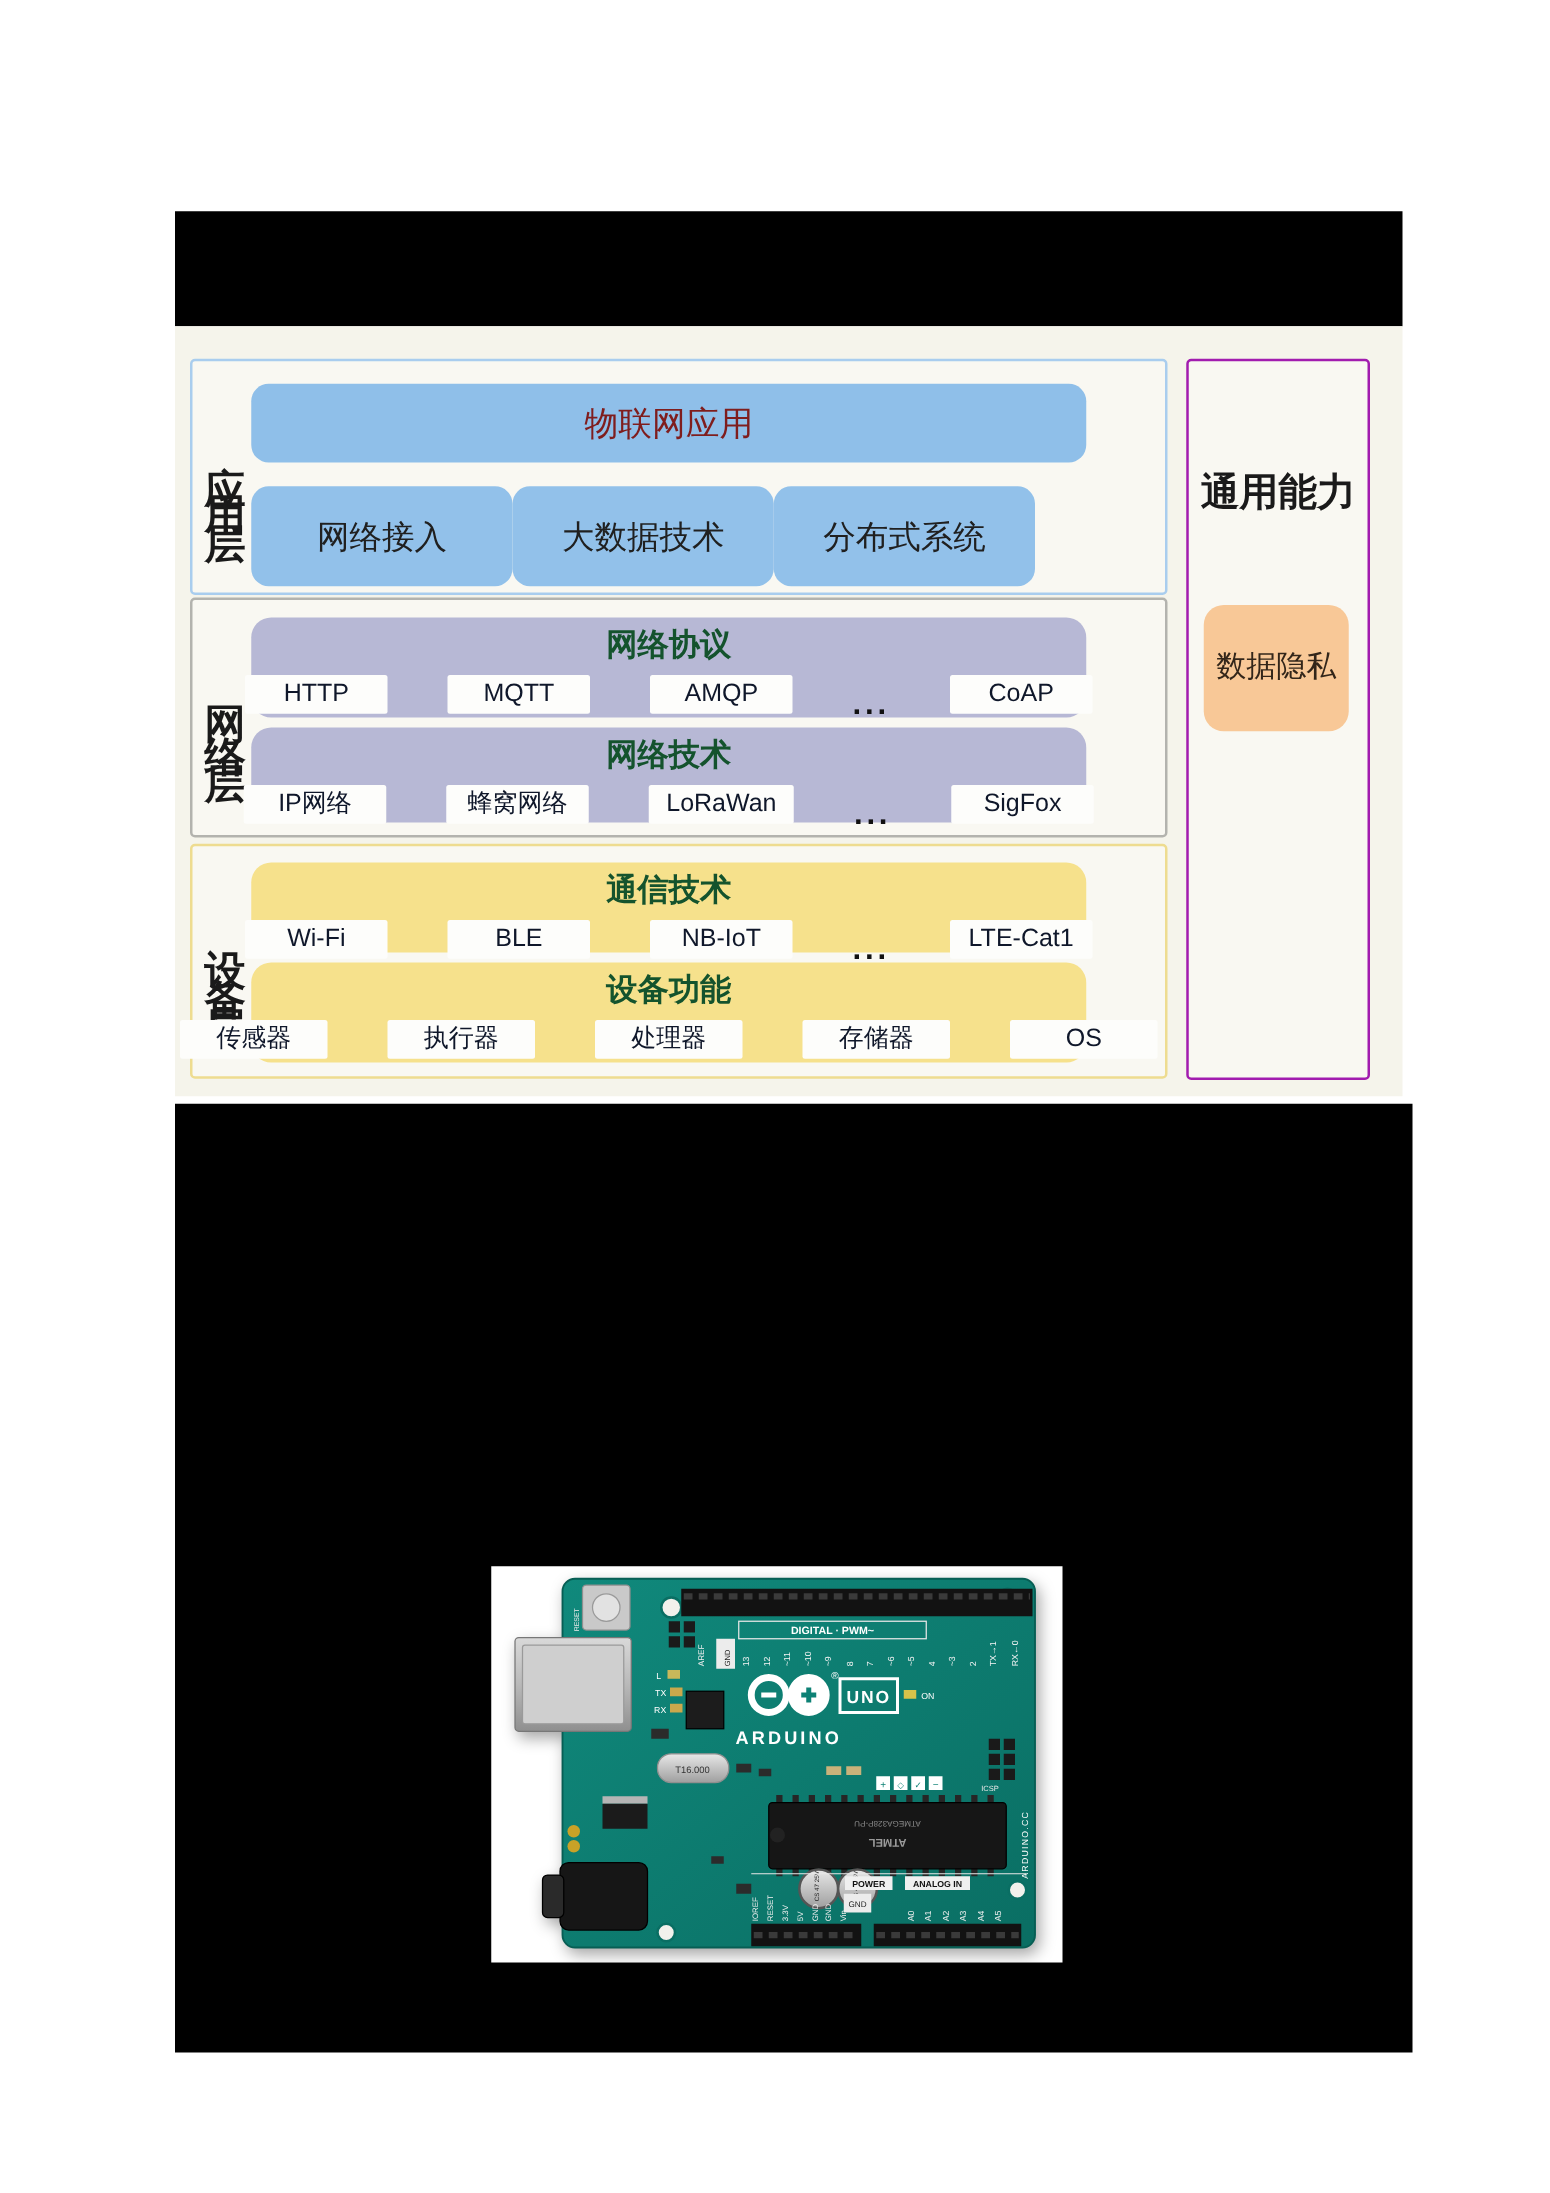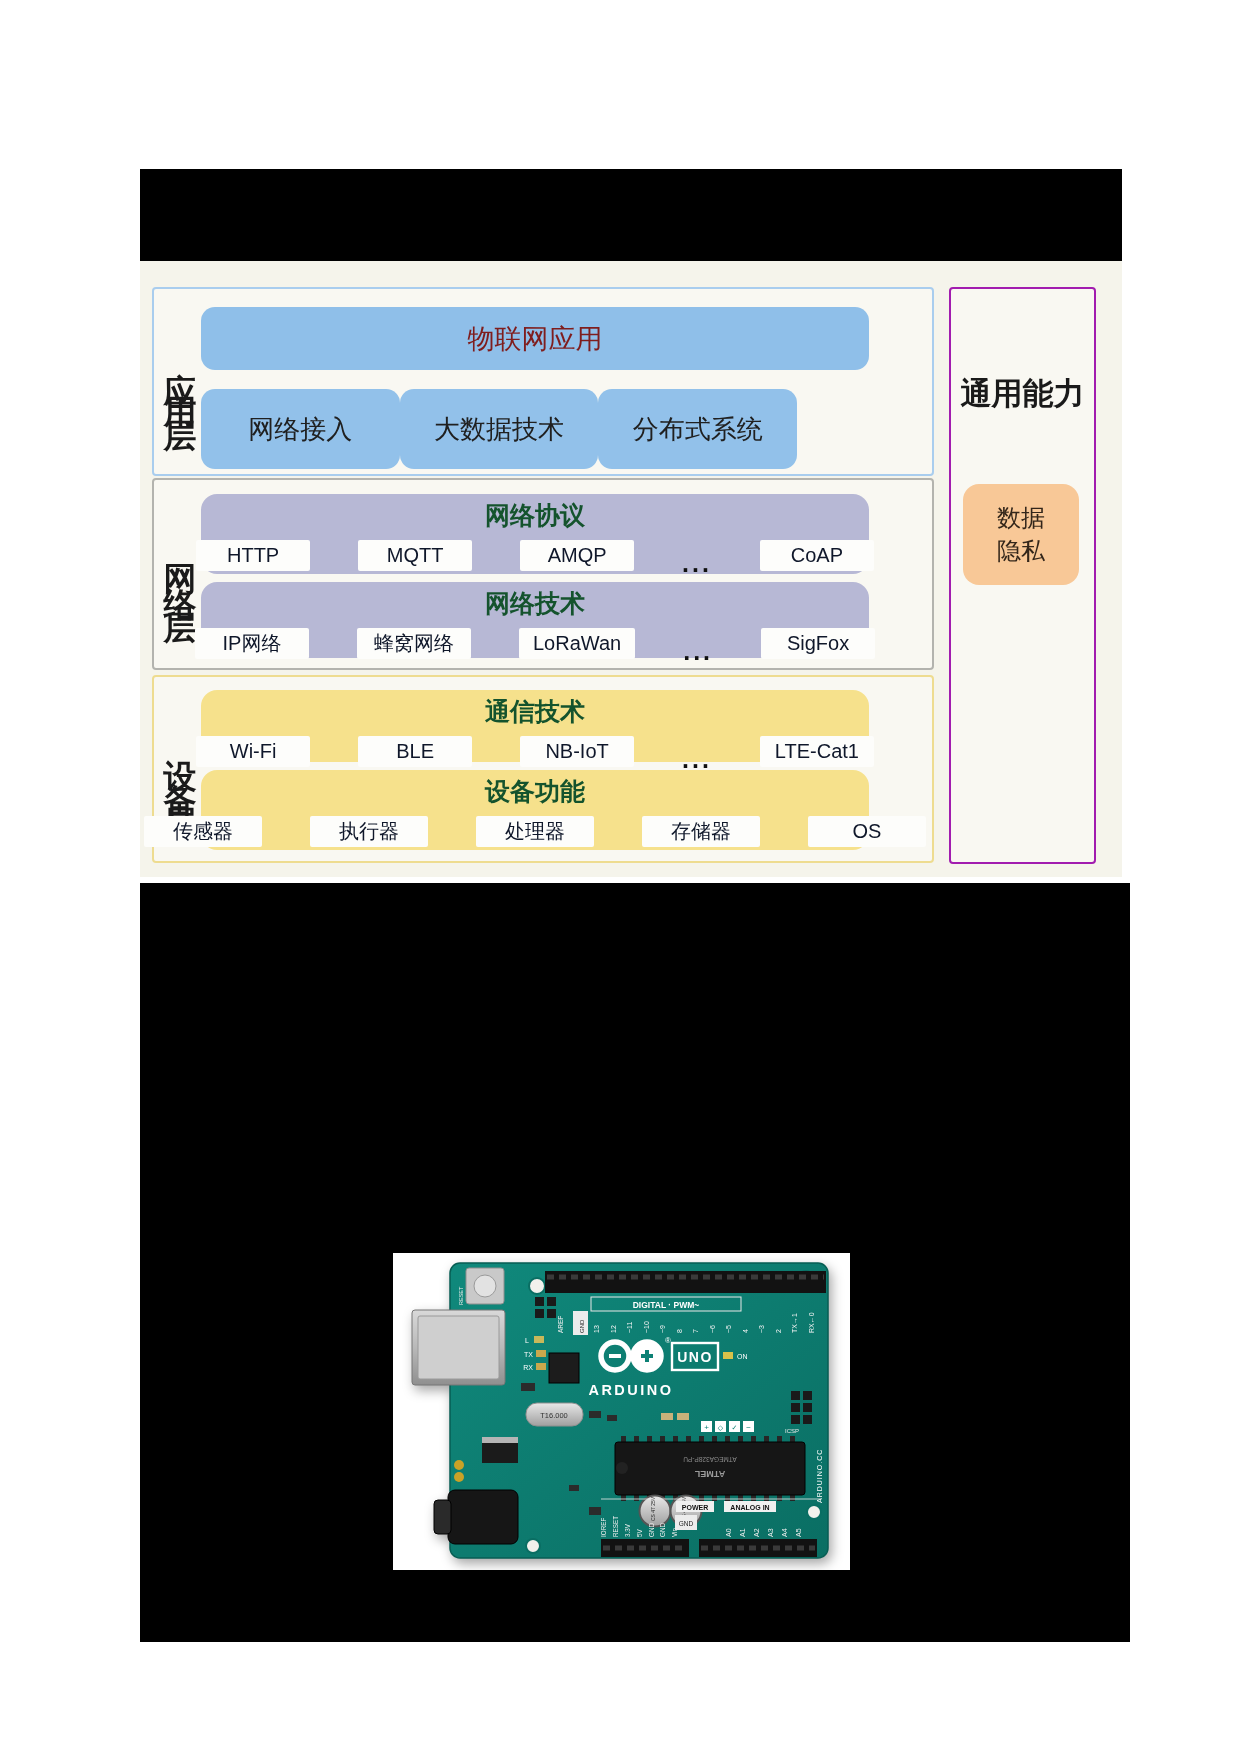--- a/index.html
+++ b/index.html
@@ -12,37 +12,37 @@
   .panel-app{left:12px;top:26px;width:778px;height:185px;border:2px solid #a9cdee;}
   .panel-net{left:12px;top:217px;width:778px;height:188px;border:2px solid #b3b3ae;}
   .panel-dev{left:12px;top:414px;width:778px;height:184px;border:2px solid #eedc90;}
   .panel-common{left:809px;top:26px;width:143px;height:573px;border:2px solid #a21caf;}
   .layer-label{position:absolute;left:10px;top:50%;transform:translateY(-50%);
        writing-mode:vertical-rl;text-orientation:upright;letter-spacing:24px;
        font-size:33px;font-weight:600;color:#1a1a1a;line-height:1;}
   .box-main{position:absolute;left:47px;top:18px;width:668px;height:63px;background:#8fbfe9;
        border-radius:14px;display:flex;align-items:center;justify-content:center;
        font-size:27px;font-weight:500;color:#7f1d1d;}
-  .box-row{position:absolute;left:47px;top:100px;width:596px;height:80px;display:flex;justify-content:space-between;font-family:Liberation Mono, monospace;}
+  .box-row{position:absolute;left:47px;top:100px;width:688px;height:80px;display:flex;font-family:Liberation Mono, monospace;}
   .box-sub{width:209px;height:80px;background:#92c1ea;border-radius:14px;display:flex;
        align-items:center;justify-content:center;font-size:26px;font-weight:500;color:#202020;}
   .group{position:absolute;left:47px;width:668px;border-radius:16px;display:flex;flex-direction:column;align-items:center;}
   .group-purple{background:#b7b8d5;}
   .group-yellow{background:#f6e18c;}
   .group-title{font-size:25px;font-weight:600;color:#14532d;margin-top:5px;}
   .chip-row{display:flex;justify-content:center;align-items:center;gap:48px;margin-top:8px;}
   .chip-row.five{}
   .chip{background:#fdfdfb;border-radius:2px;min-width:86px;padding:2px 14px;text-align:center;
        font-size:20px;font-weight:500;color:#0f172a;line-height:1.35;}
   .chip-row.five .chip{min-width:90px;}
   .dots{font-size:25px;font-weight:700;letter-spacing:3px;color:#111;align-self:flex-end;line-height:0.6;}
   .common-title{position:absolute;top:84px;left:0;width:100%;text-align:center;
        font-size:31px;font-weight:600;color:#1a1a1a;}
   .obox{position:absolute;left:12px;width:116px;background:#f8c897;border-radius:16px;
-       display:flex;flex-direction:column;align-items:center;justify-content:center;
+       display:flex;flex-direction:row;align-items:center;justify-content:center;
        font-size:24px;font-weight:500;color:#33261a;line-height:1.35;}
   .obox1{top:195px;height:101px;}
   .obox2{top:381px;height:102px;}
   .black-block{position:absolute;left:0;top:883px;width:990px;height:759px;background:#000;}
   .photo{position:absolute;left:253px;top:370px;width:457px;height:317px;background:#ffffff;}
   svg text{font-family:"Liberation Sans","DejaVu Sans",sans-serif;}
 </style>
 </head>
 <body>
 

